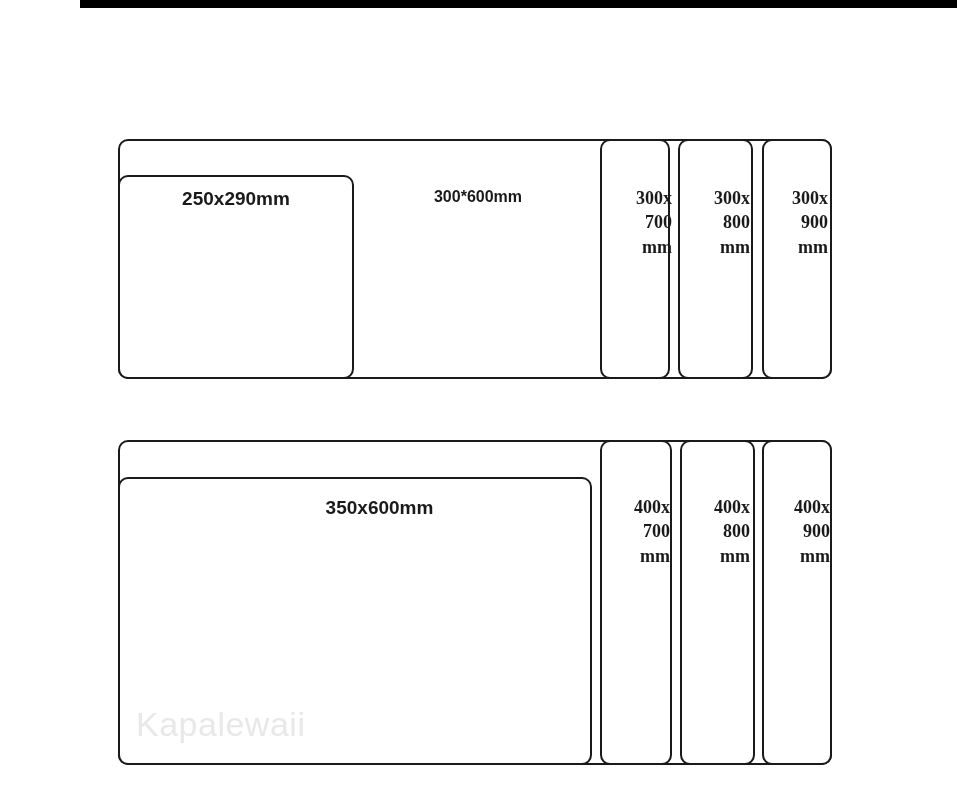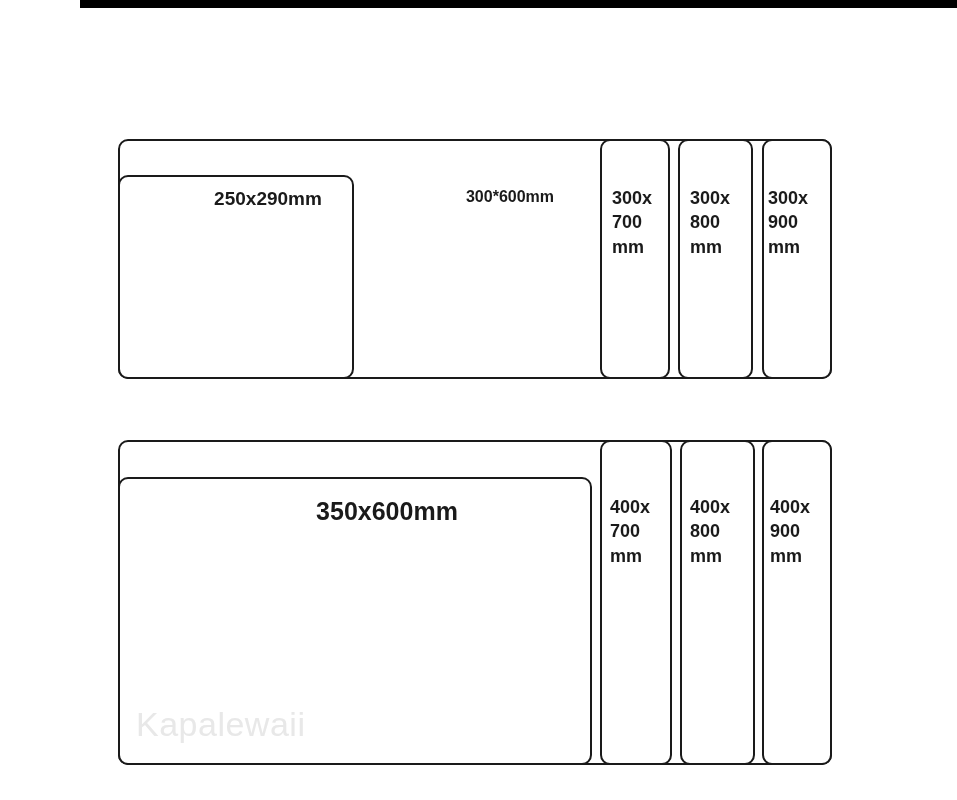--- a/index.html
+++ b/index.html
@@ -38,24 +38,24 @@
   }
   .label {
     position: absolute;
     color: #1a1a1a;
     font-weight: bold;
     white-space: pre;
     line-height: 1.35;
   }
   .label.center {
     text-align: center;
-    padding-left: 32px;
   }
   .label.left {
-    text-align: left;
+    text-align: right;
+    font-family: Liberation Serif, serif;
   }
 
   
   #g1-outer   { left: 118px; top: 139px;  width: 714px; height: 240px; z-index: 1; }
   #g1-b300900 { left: 762px; top: 139px;  width: 70px;  height: 240px; z-index: 2; }
   #g1-b300800 { left: 678px; top: 139px;  width: 75px;  height: 240px; z-index: 3; }
   #g1-b300700 { left: 600px; top: 139px;  width: 70px;  height: 240px; z-index: 4; }
   #g1-b250290 { left: 118px; top: 175px;  width: 236px; height: 204px; z-index: 5; }
 
   #g1-l250290 { left: 118px; top: 186px;  width: 236px; font-size: 19px; z-index: 6; }
@@ -64,21 +64,21 @@
   #g1-l300800 { left: 690px; top: 186px;  width: 60px;  font-size: 18px; z-index: 6; }
   #g1-l300900 { left: 768px; top: 186px;  width: 60px;  font-size: 18px; z-index: 6; }
 
   
   #g2-outer   { left: 118px; top: 440px;  width: 714px; height: 325px; z-index: 1; }
   #g2-b400900 { left: 762px; top: 440px;  width: 70px;  height: 325px; z-index: 2; }
   #g2-b400800 { left: 680px; top: 440px;  width: 75px;  height: 325px; z-index: 3; }
   #g2-b400700 { left: 600px; top: 440px;  width: 72px;  height: 325px; z-index: 4; }
   #g2-b350600 { left: 118px; top: 477px;  width: 474px; height: 288px; z-index: 5; }
 
-  #g2-l350600 { left: 118px; top: 495px;  width: 474px; font-size: 25px; z-index: 6; }
+  #g2-l350600 { left: 118px; top: 495px;  width: 523px; font-size: 19px; z-index: 6; }
   #g2-l400700 { left: 610px; top: 495px;  width: 60px;  font-size: 18px; z-index: 6; }
   #g2-l400800 { left: 690px; top: 495px;  width: 60px;  font-size: 18px; z-index: 6; }
   #g2-l400900 { left: 770px; top: 495px;  width: 60px;  font-size: 18px; z-index: 6; }
 
   .watermark {
     position: absolute;
     left: 136px;
     top: 705px;
     font-size: 34px;
     color: #e8e8e8;

